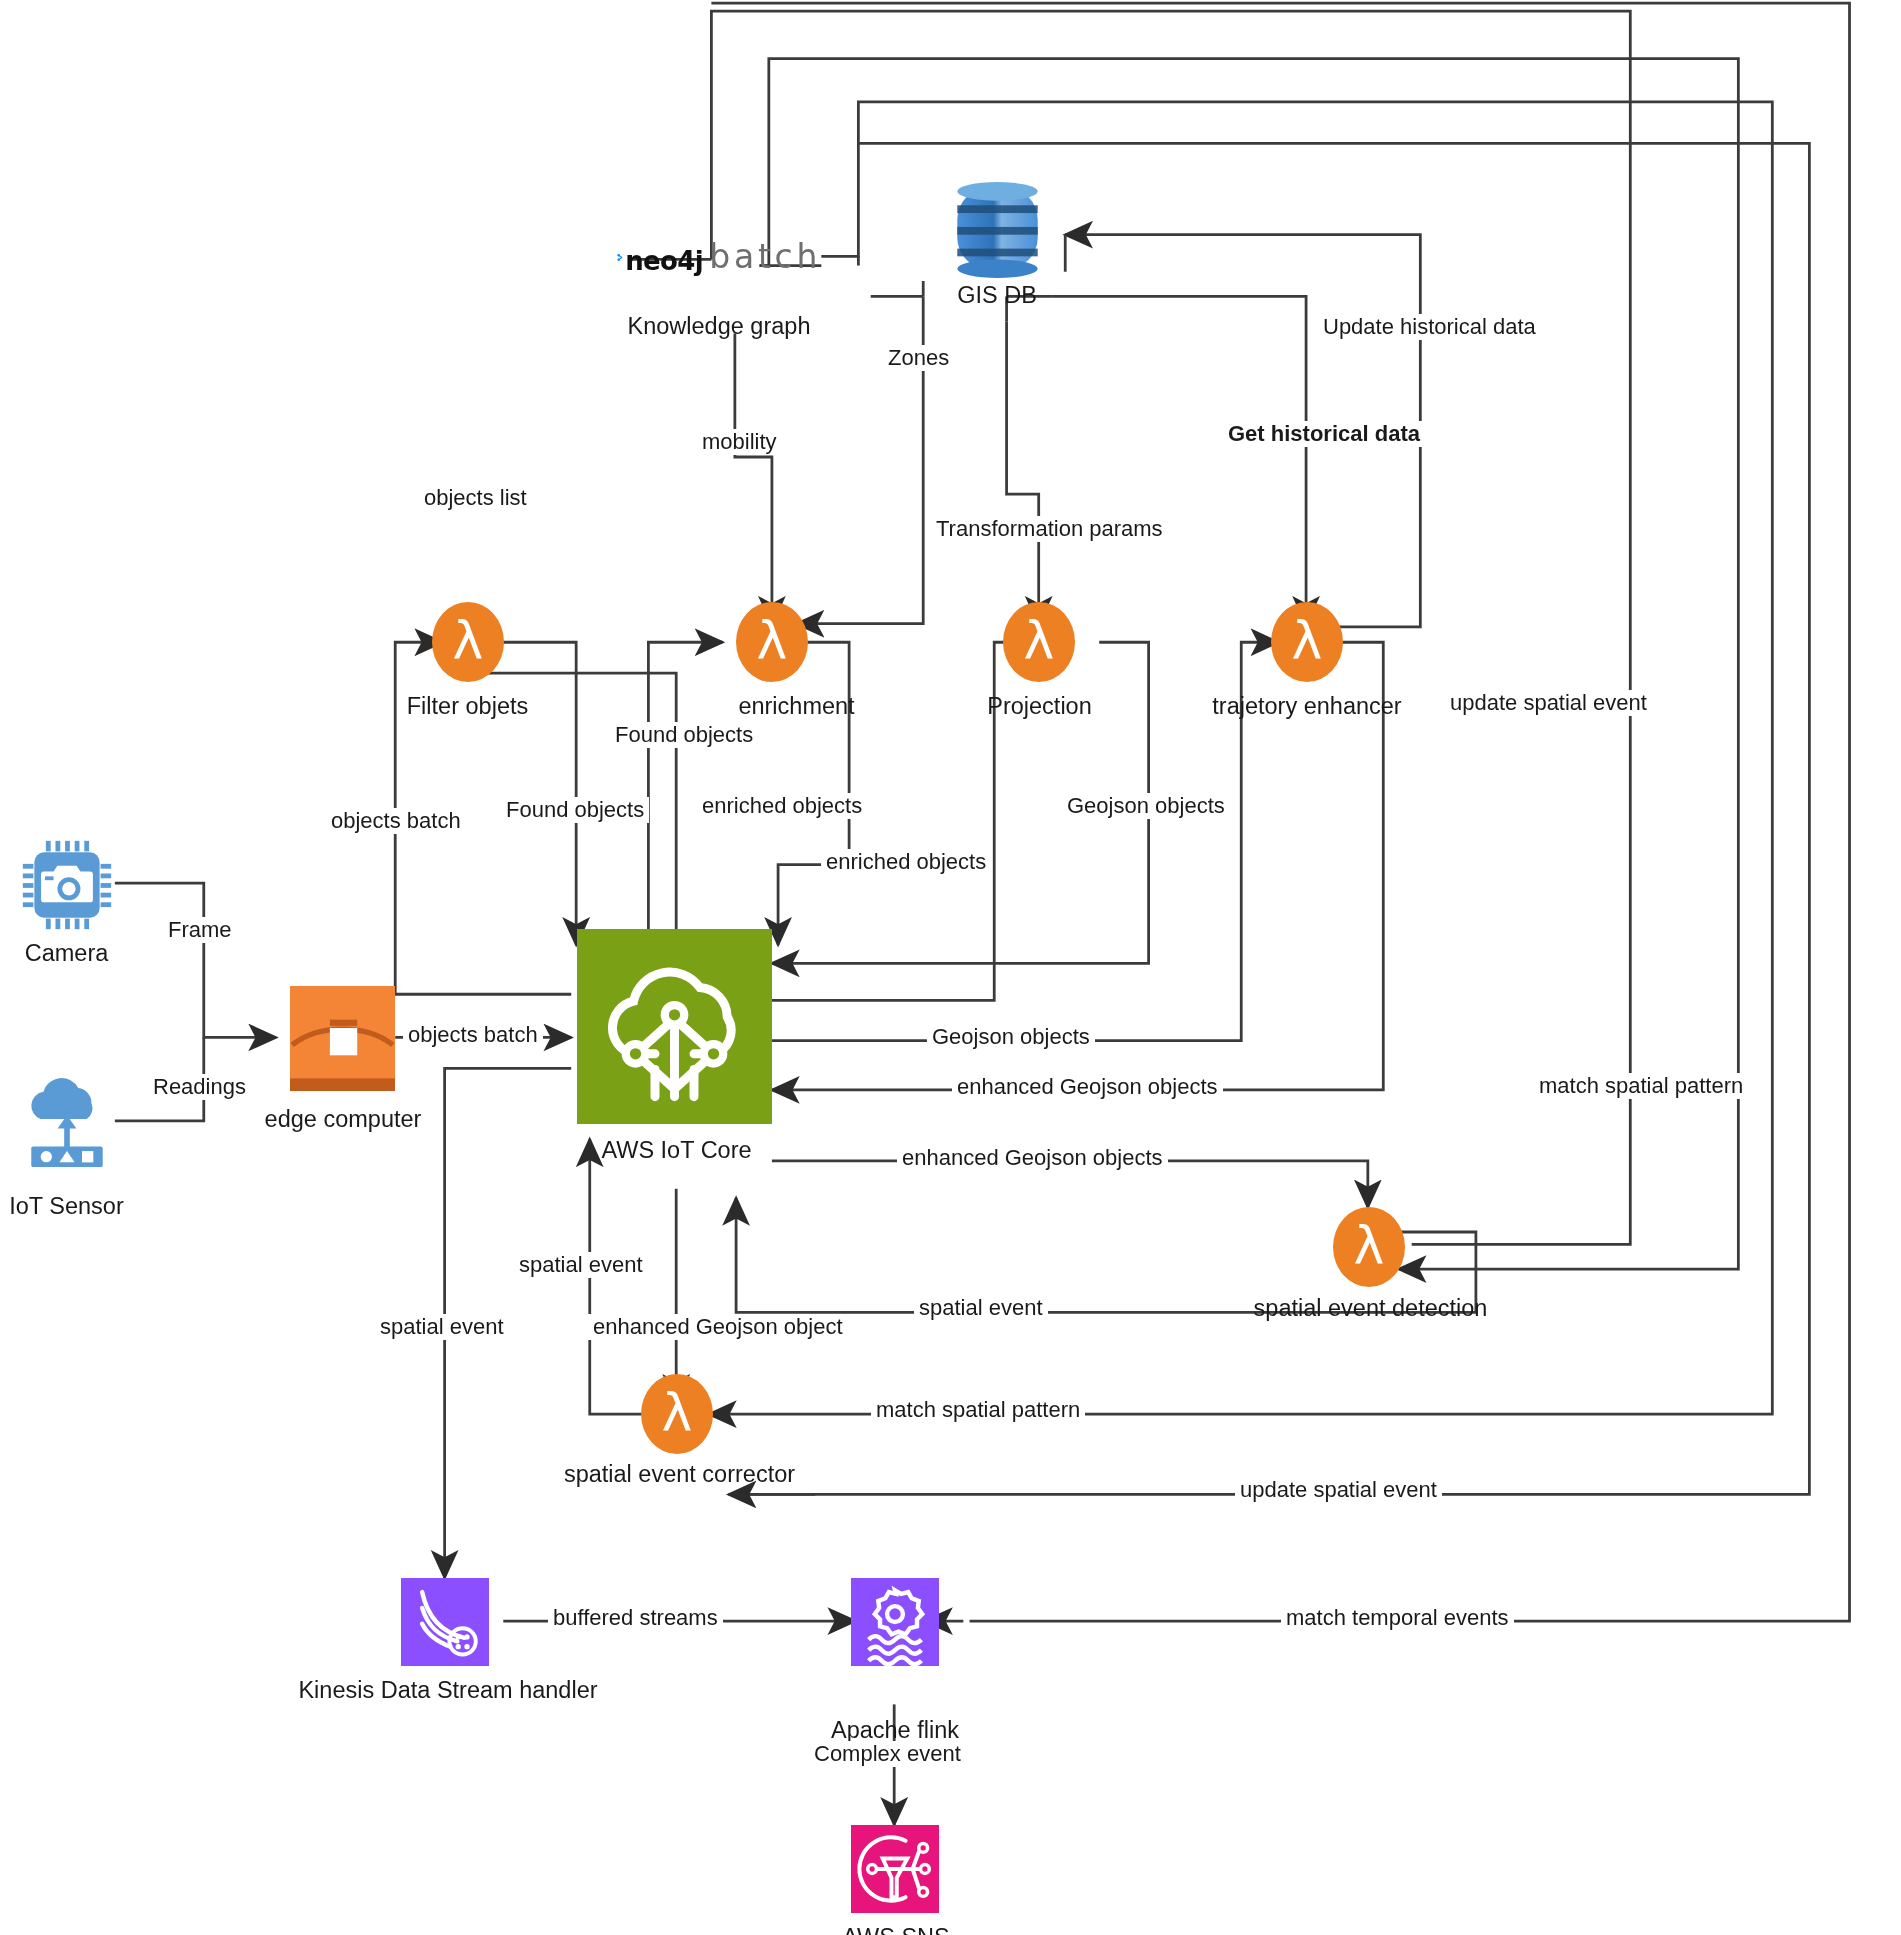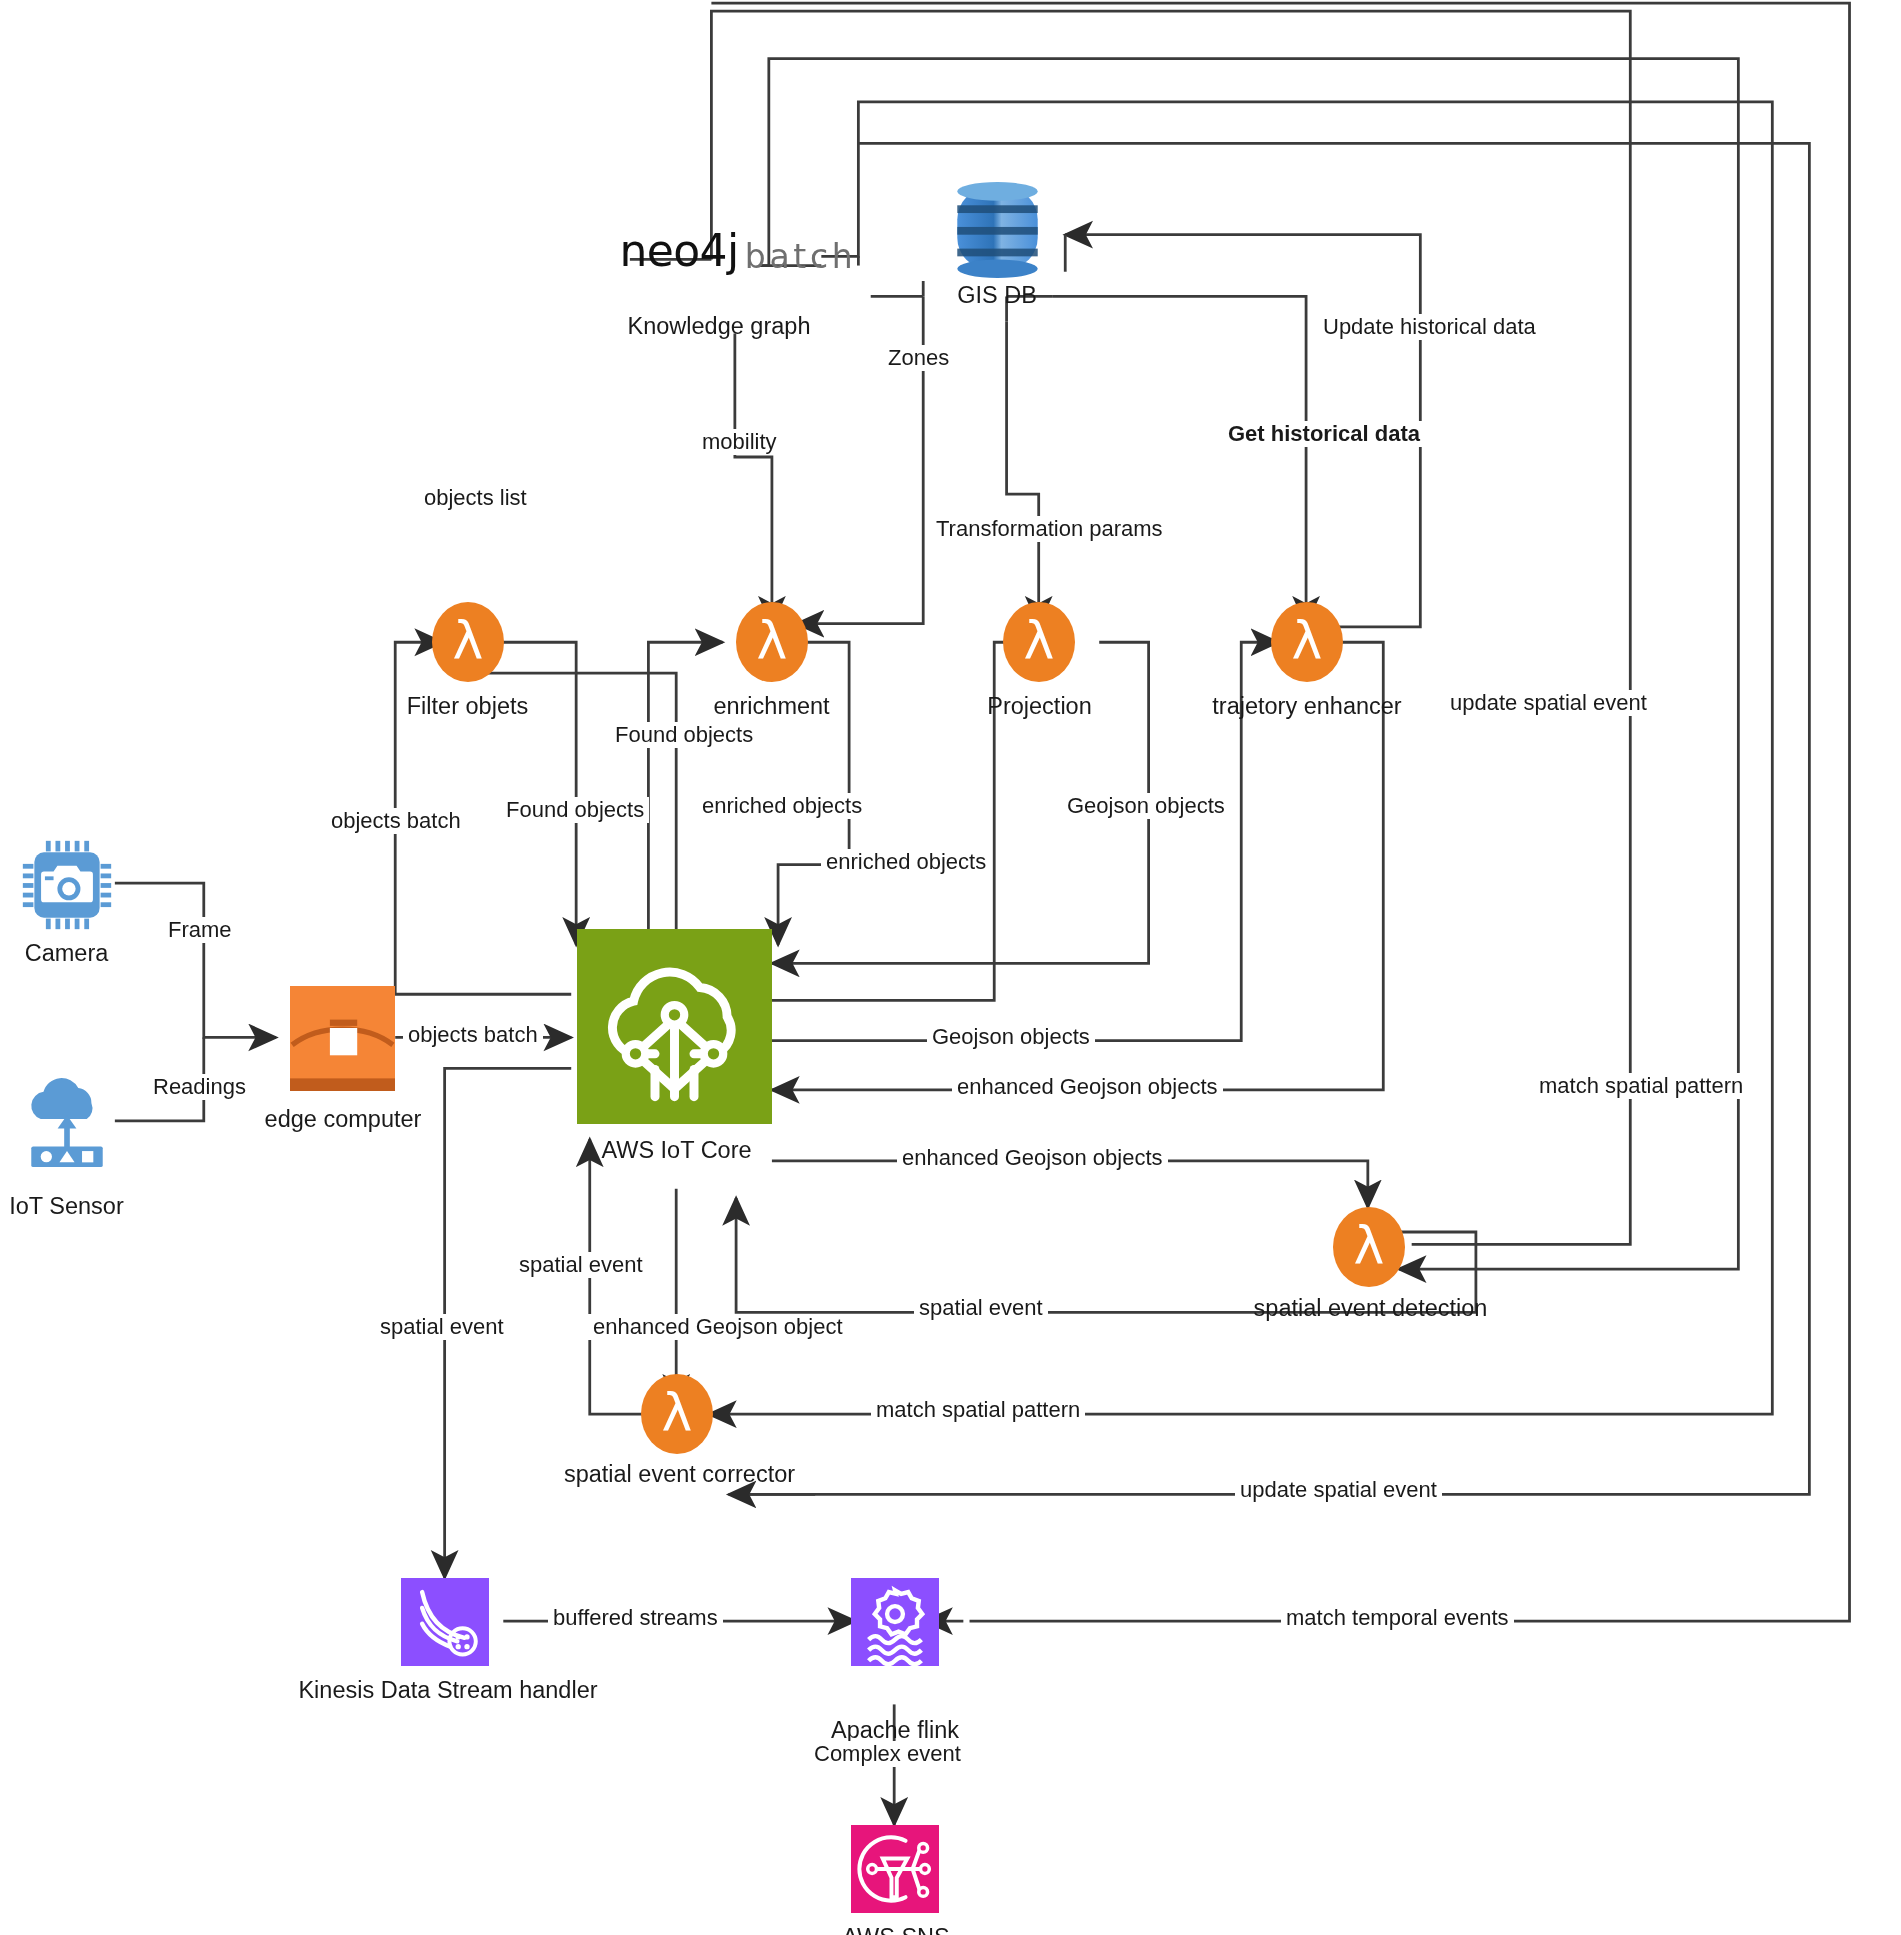--- a/index.html
+++ b/index.html
@@ -25,21 +25,21 @@
     color:#fff;font-size:52px;font-family:"DejaVu Sans",sans-serif;
     line-height:1;font-weight:400;transform:translateY(-2.5px);
   }
   .sqicon{position:absolute;display:flex;align-items:center;justify-content:center;}
   .iotcore{background:#7AA116;}
   .kinesis{background:#8C4FFF;}
   .flink{background:#8C4FFF;}
   .sns{background:#E7157B;}
   .edgecomp{background:#F58536;}
   .neo-logo{position:absolute;display:flex;align-items:flex-end;}
-  .neo-text{font-family:"DejaVu Sans",sans-serif;font-size:44px;font-weight:400;color:#111;letter-spacing:-0.6px;}
+  .neo-text{font-family:"DejaVu Sans",sans-serif;font-size:26px;font-weight:700;color:#111;letter-spacing:-0.6px;}
   .neo-aura{font-family:"DejaVu Sans",sans-serif;font-size:33px;font-weight:400;color:#6f6f6f;letter-spacing:3.7px;margin-left:6.2px;}
 </style>
 </head>
 <body>
 
 <div id="stage">
 
   <svg id="wires" viewBox="0 0 3080 3135">
     <defs>
       <marker id="arr" markerWidth="13" markerHeight="13" refX="10" refY="5" orient="auto" markerUnits="strokeWidth">
@@ -214,21 +214,21 @@
   <div class="node-label" style="left:920px;top:281px;width:154px;">GIS DB</div>
 
   <div class="lambda" style="left:432px;top:602px;width:72px;height:80px;">
     <span>λ</span>
   </div>
   <div class="node-label" style="left:375px;top:692px;width:185px;">Filter objets</div>
 
   <div class="lambda" style="left:736px;top:602px;width:72px;height:80px;">
     <span>λ</span>
   </div>
-  <div class="node-label" style="left:679px;top:692px;width:185px;">enrichment</div>
+  <div class="node-label" style="left:679px;top:692px;width:185px;padding-left:25px;">enrichment</div>
 
   <div class="lambda" style="left:1003px;top:602px;width:72px;height:80px;">
     <span>λ</span>
   </div>
   <div class="node-label" style="left:947px;top:692px;width:185px;">Projection</div>
 
   <div class="lambda" style="left:1271px;top:602px;width:72px;height:80px;">
     <span>λ</span>
   </div>
   <div class="node-label" style="left:1202px;top:692px;width:210px;">trajetory enhancer</div>

